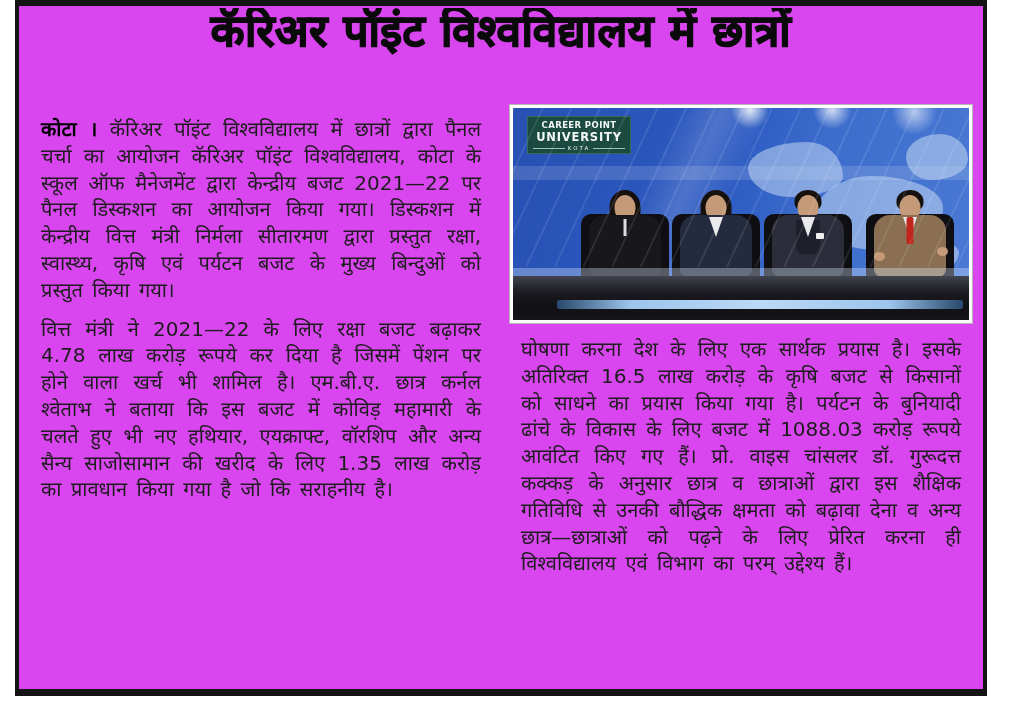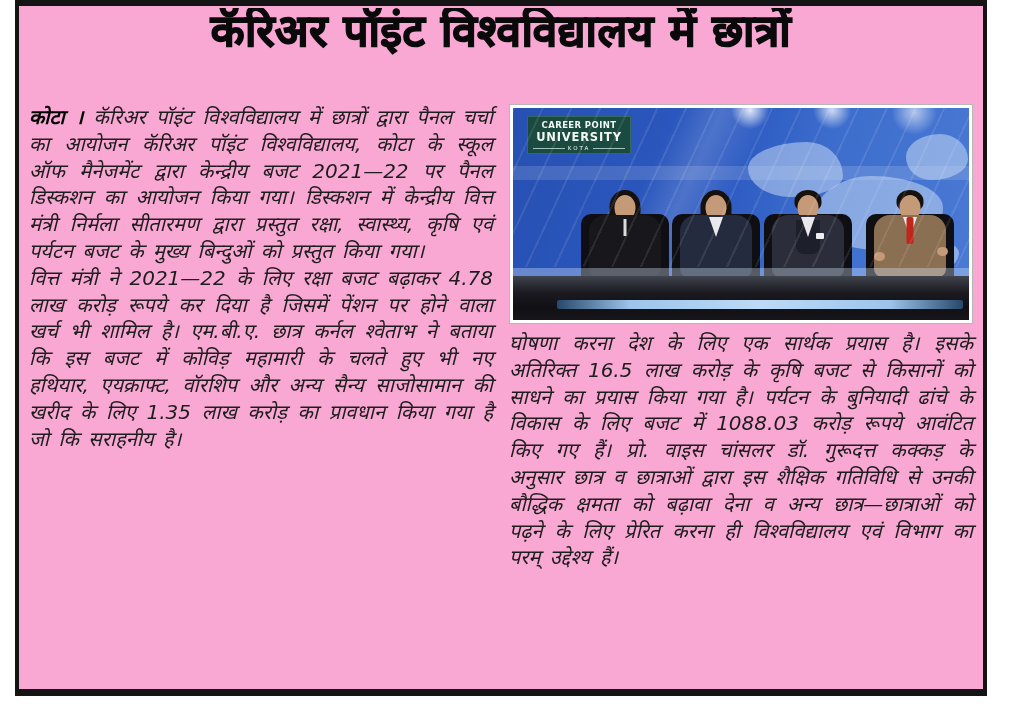--- a/index.html
+++ b/index.html
@@ -6,35 +6,35 @@
   body{
     width:1024px;height:710px;overflow:hidden;background:#ffffff;
     font-family:"DejaVu Sans","Liberation Sans",sans-serif;
     position:relative;
   }
   .page{width:1024px;height:710px;position:relative;background:#ffffff;}
   
   .clip{
     position:absolute;left:15px;top:0;width:972px;height:696px;
     border:4px solid #141414;border-top-width:6px;border-bottom-width:7px;
-    background:#f9a8d4;box-sizing:border-box;padding:2px 10px 0 10px;
+    background:#d946ef;box-sizing:border-box;padding:2px 10px 0 10px;
   }
   
   .headline{margin:0;text-align:center;height:92px;overflow:hidden;}
   .hl{
     display:block;font-size:44px;line-height:45px;font-weight:bold;
     color:#0a0a0a;-webkit-text-stroke:1.3px #0a0a0a;letter-spacing:.5px;
     white-space:nowrap;
   }
   
   .cols{display:flex;gap:16px;margin-top:4px;}
   .col{flex:1;min-width:0;}
   .para{
-    margin:0;font-size:20px;line-height:26.8px;color:#1d1d1d;
-    text-align:justify;word-spacing:3px;font-style:italic;
+    margin:12px;font-size:20px;line-height:26.8px;color:#1d1d1d;
+    text-align:justify;word-spacing:3px;
   }
   .dateline{font-weight:bold;color:#000;}
   
   .photo{
     background:#fff;border:1px solid #b7b7b7;padding:3px;margin-bottom:6px;
   }
   .studio{
     position:relative;width:100%;height:212px;overflow:hidden;
     background:
       radial-gradient(circle at 52% 1%, rgba(255,255,255,.85), rgba(255,255,255,0) 6%),

